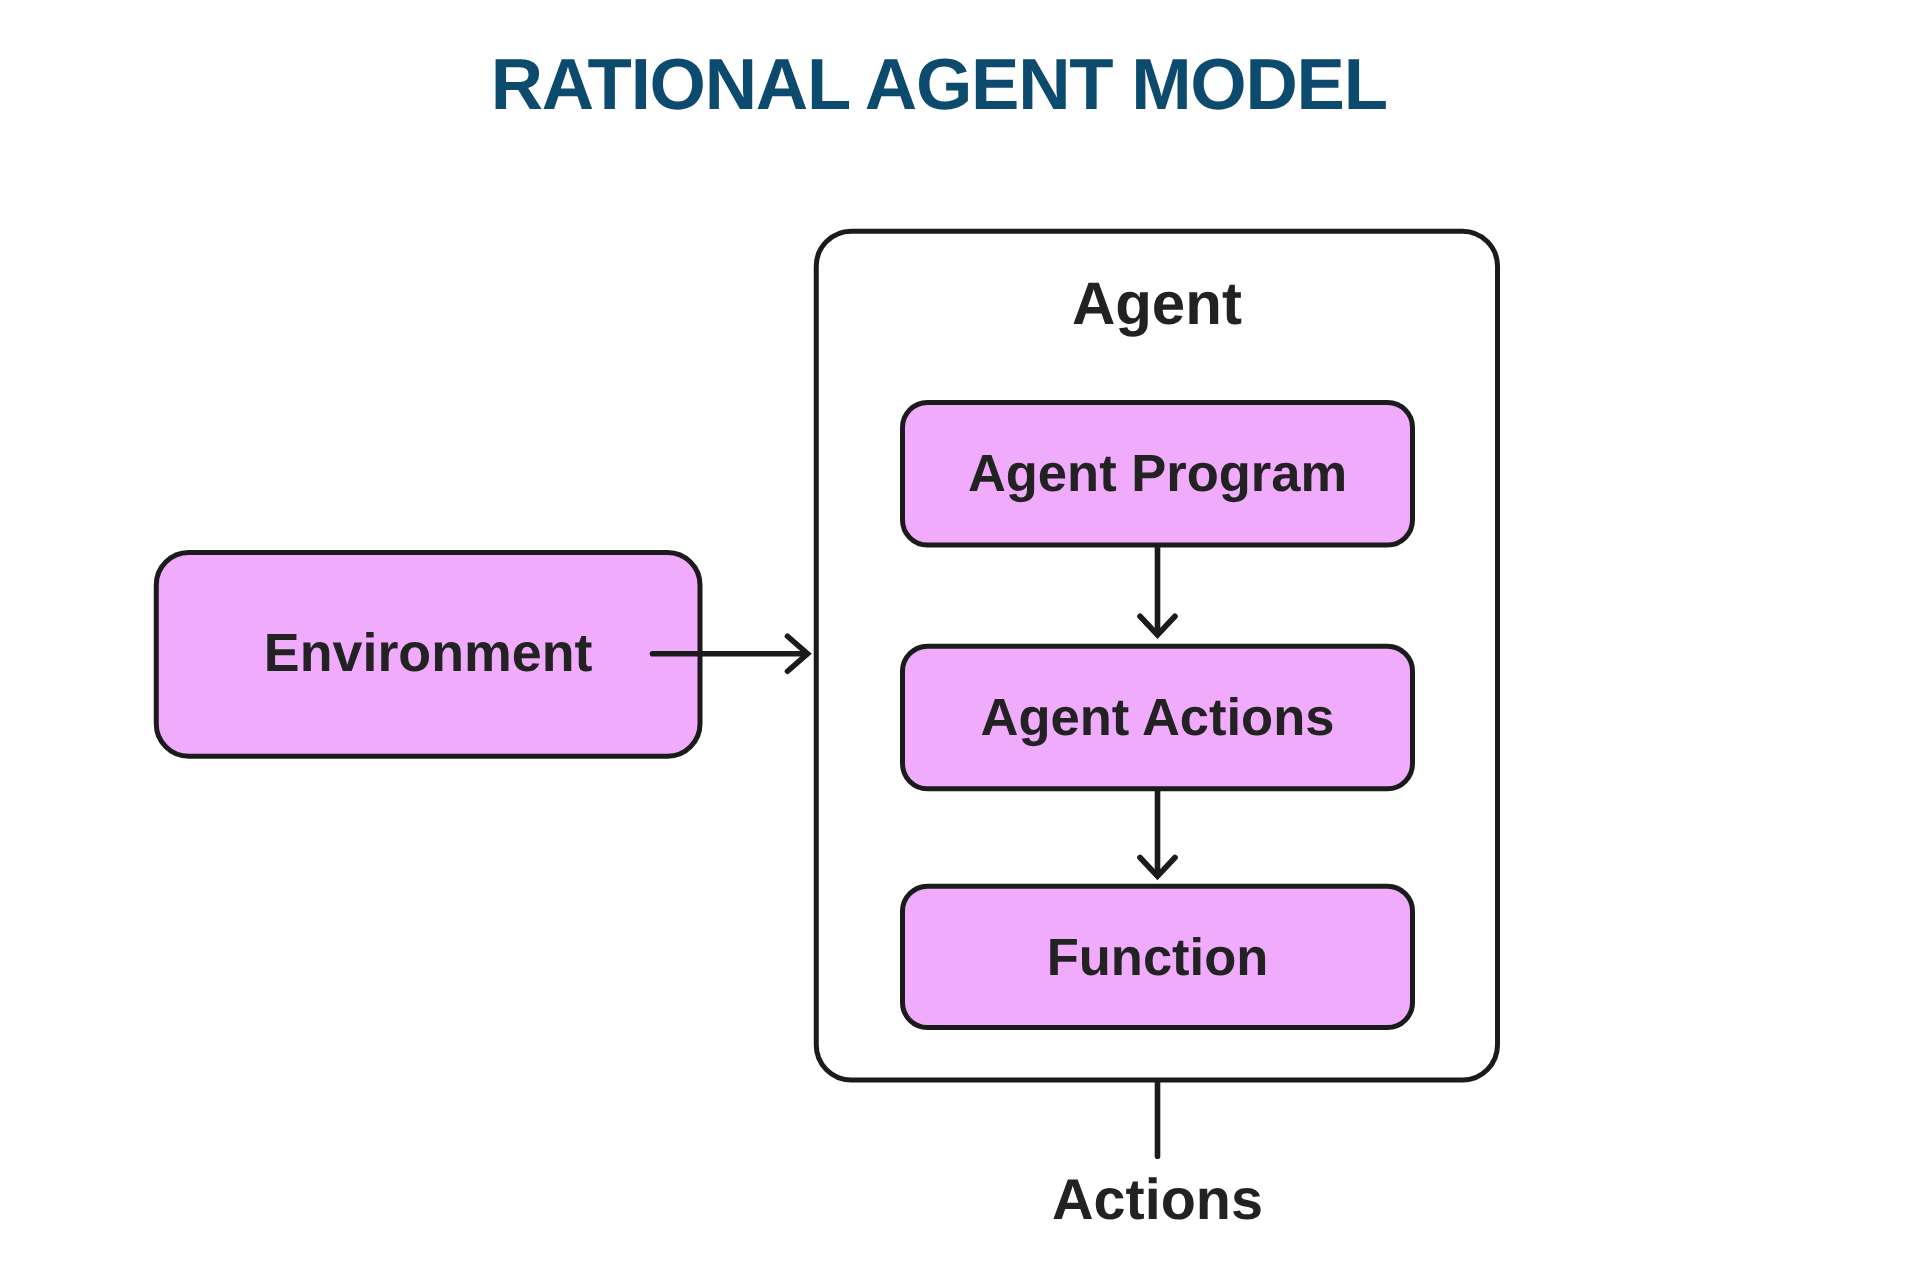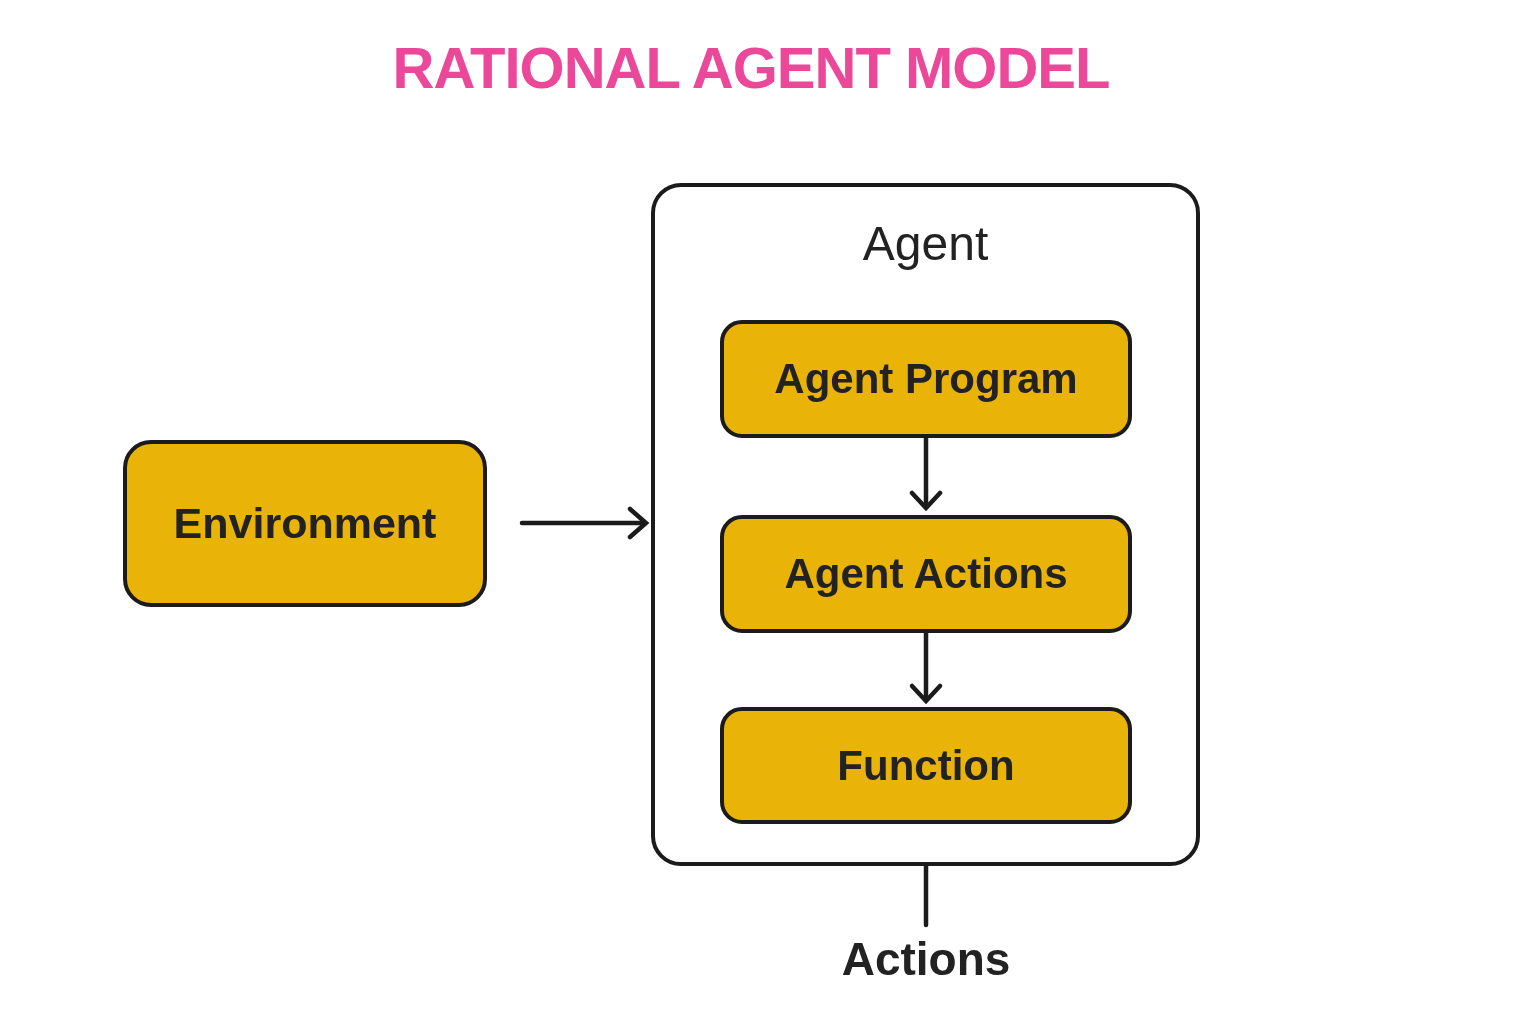--- a/index.html
+++ b/index.html
@@ -18,62 +18,62 @@
   }
   .diagram-title {
     position: absolute;
     left: 0;
     top: 34px;
     width: 1502px;
     text-align: center;
     font-size: 58px;
     font-weight: 900;
     letter-spacing: -1px;
-    color: #ec4899;
+    color: #0c4a6e;
     white-space: nowrap;
   }
   .node {
     position: absolute;
-    background: #eab308;
+    background: #f0abfc;
     border: 4px solid #1b1b1b;
     display: flex;
     align-items: center;
     justify-content: center;
     box-sizing: border-box;
   }
   .node-label {
     font-weight: 700;
     color: #222222;
     white-space: nowrap;
   }
   .env-node {
     left: 123px;
     top: 440px;
-    width: 364px;
+    width: 439px;
     height: 167px;
     border-radius: 28px;
     justify-content: center;
   }
   .env-node .node-label { font-size: 43px; }
   .agent-container {
     left: 651px;
     top: 183px;
     width: 549px;
     height: 683px;
     border-radius: 30px;
     background: #ffffff;
   }
   .agent-title {
     position: absolute;
     left: 651px;
     top: 216px;
     width: 549px;
     text-align: center;
     font-size: 48px;
-    font-weight: 400;
+    font-weight: 700;
     color: #222222;
   }
   .inner-node {
     left: 720px;
     width: 412px;
     height: 118px;
     border-radius: 22px;
   }
   .inner-node .node-label { font-size: 42px; }
   .agent-program-node  { top: 320px; }

